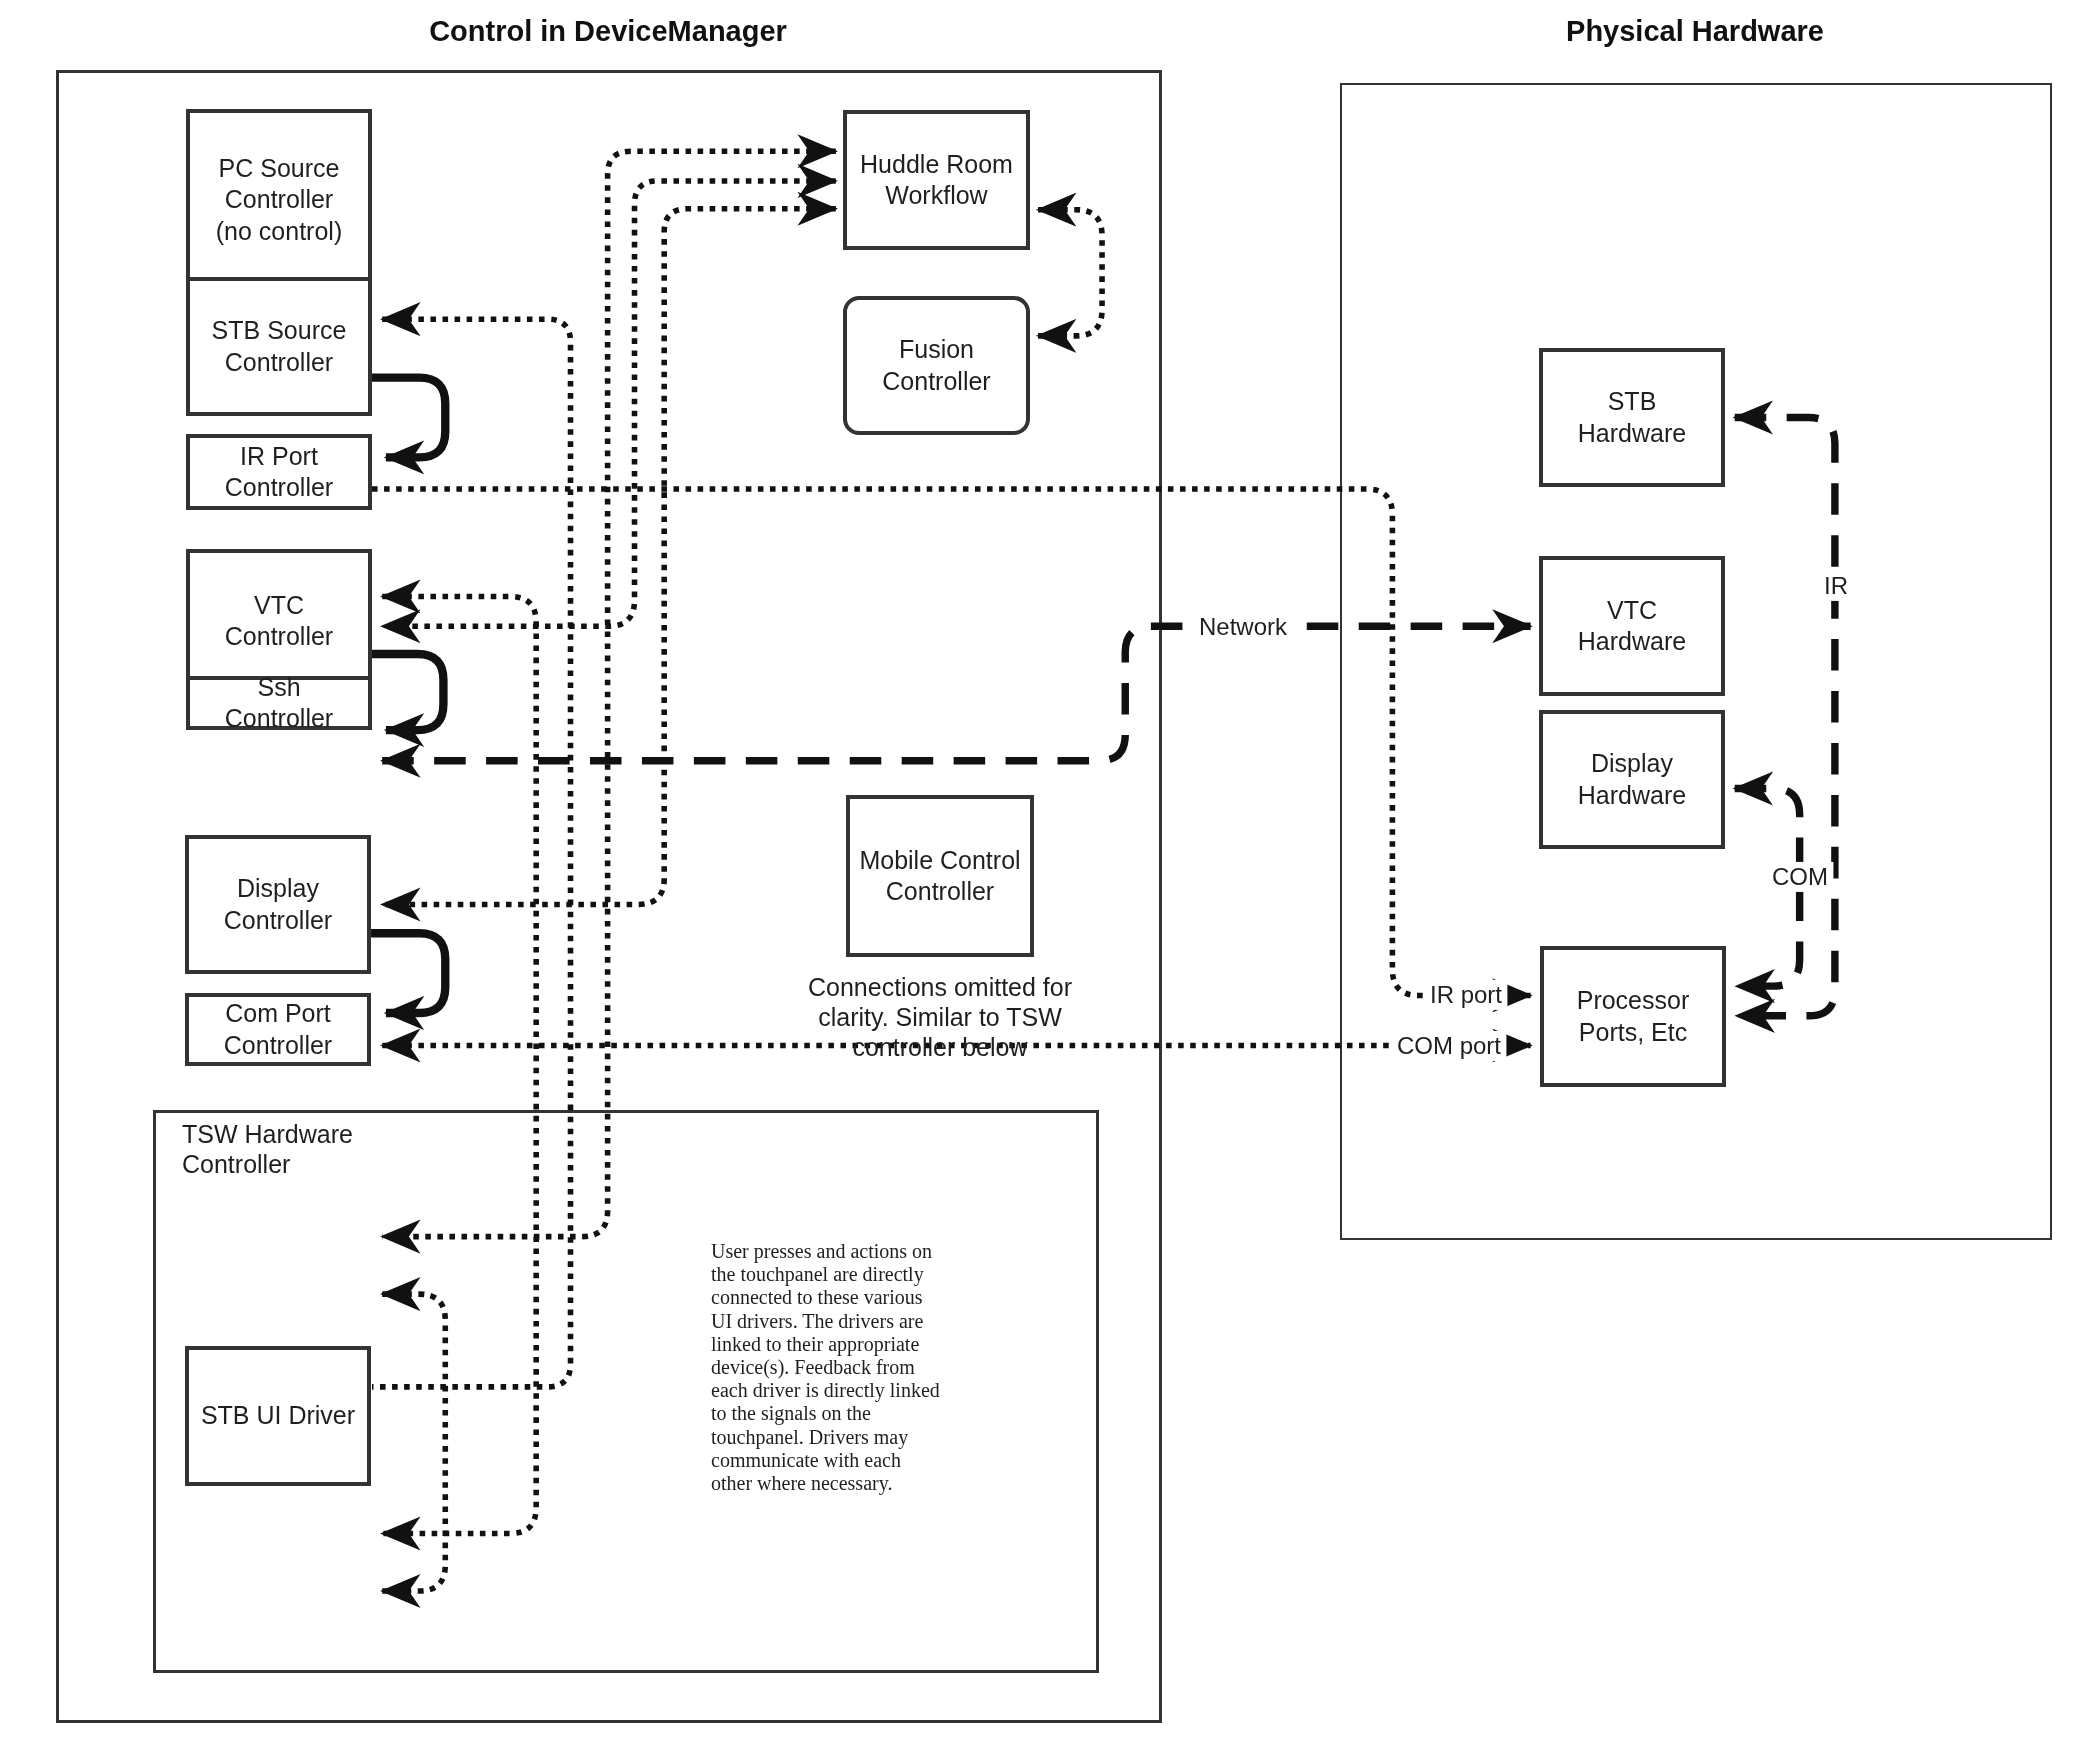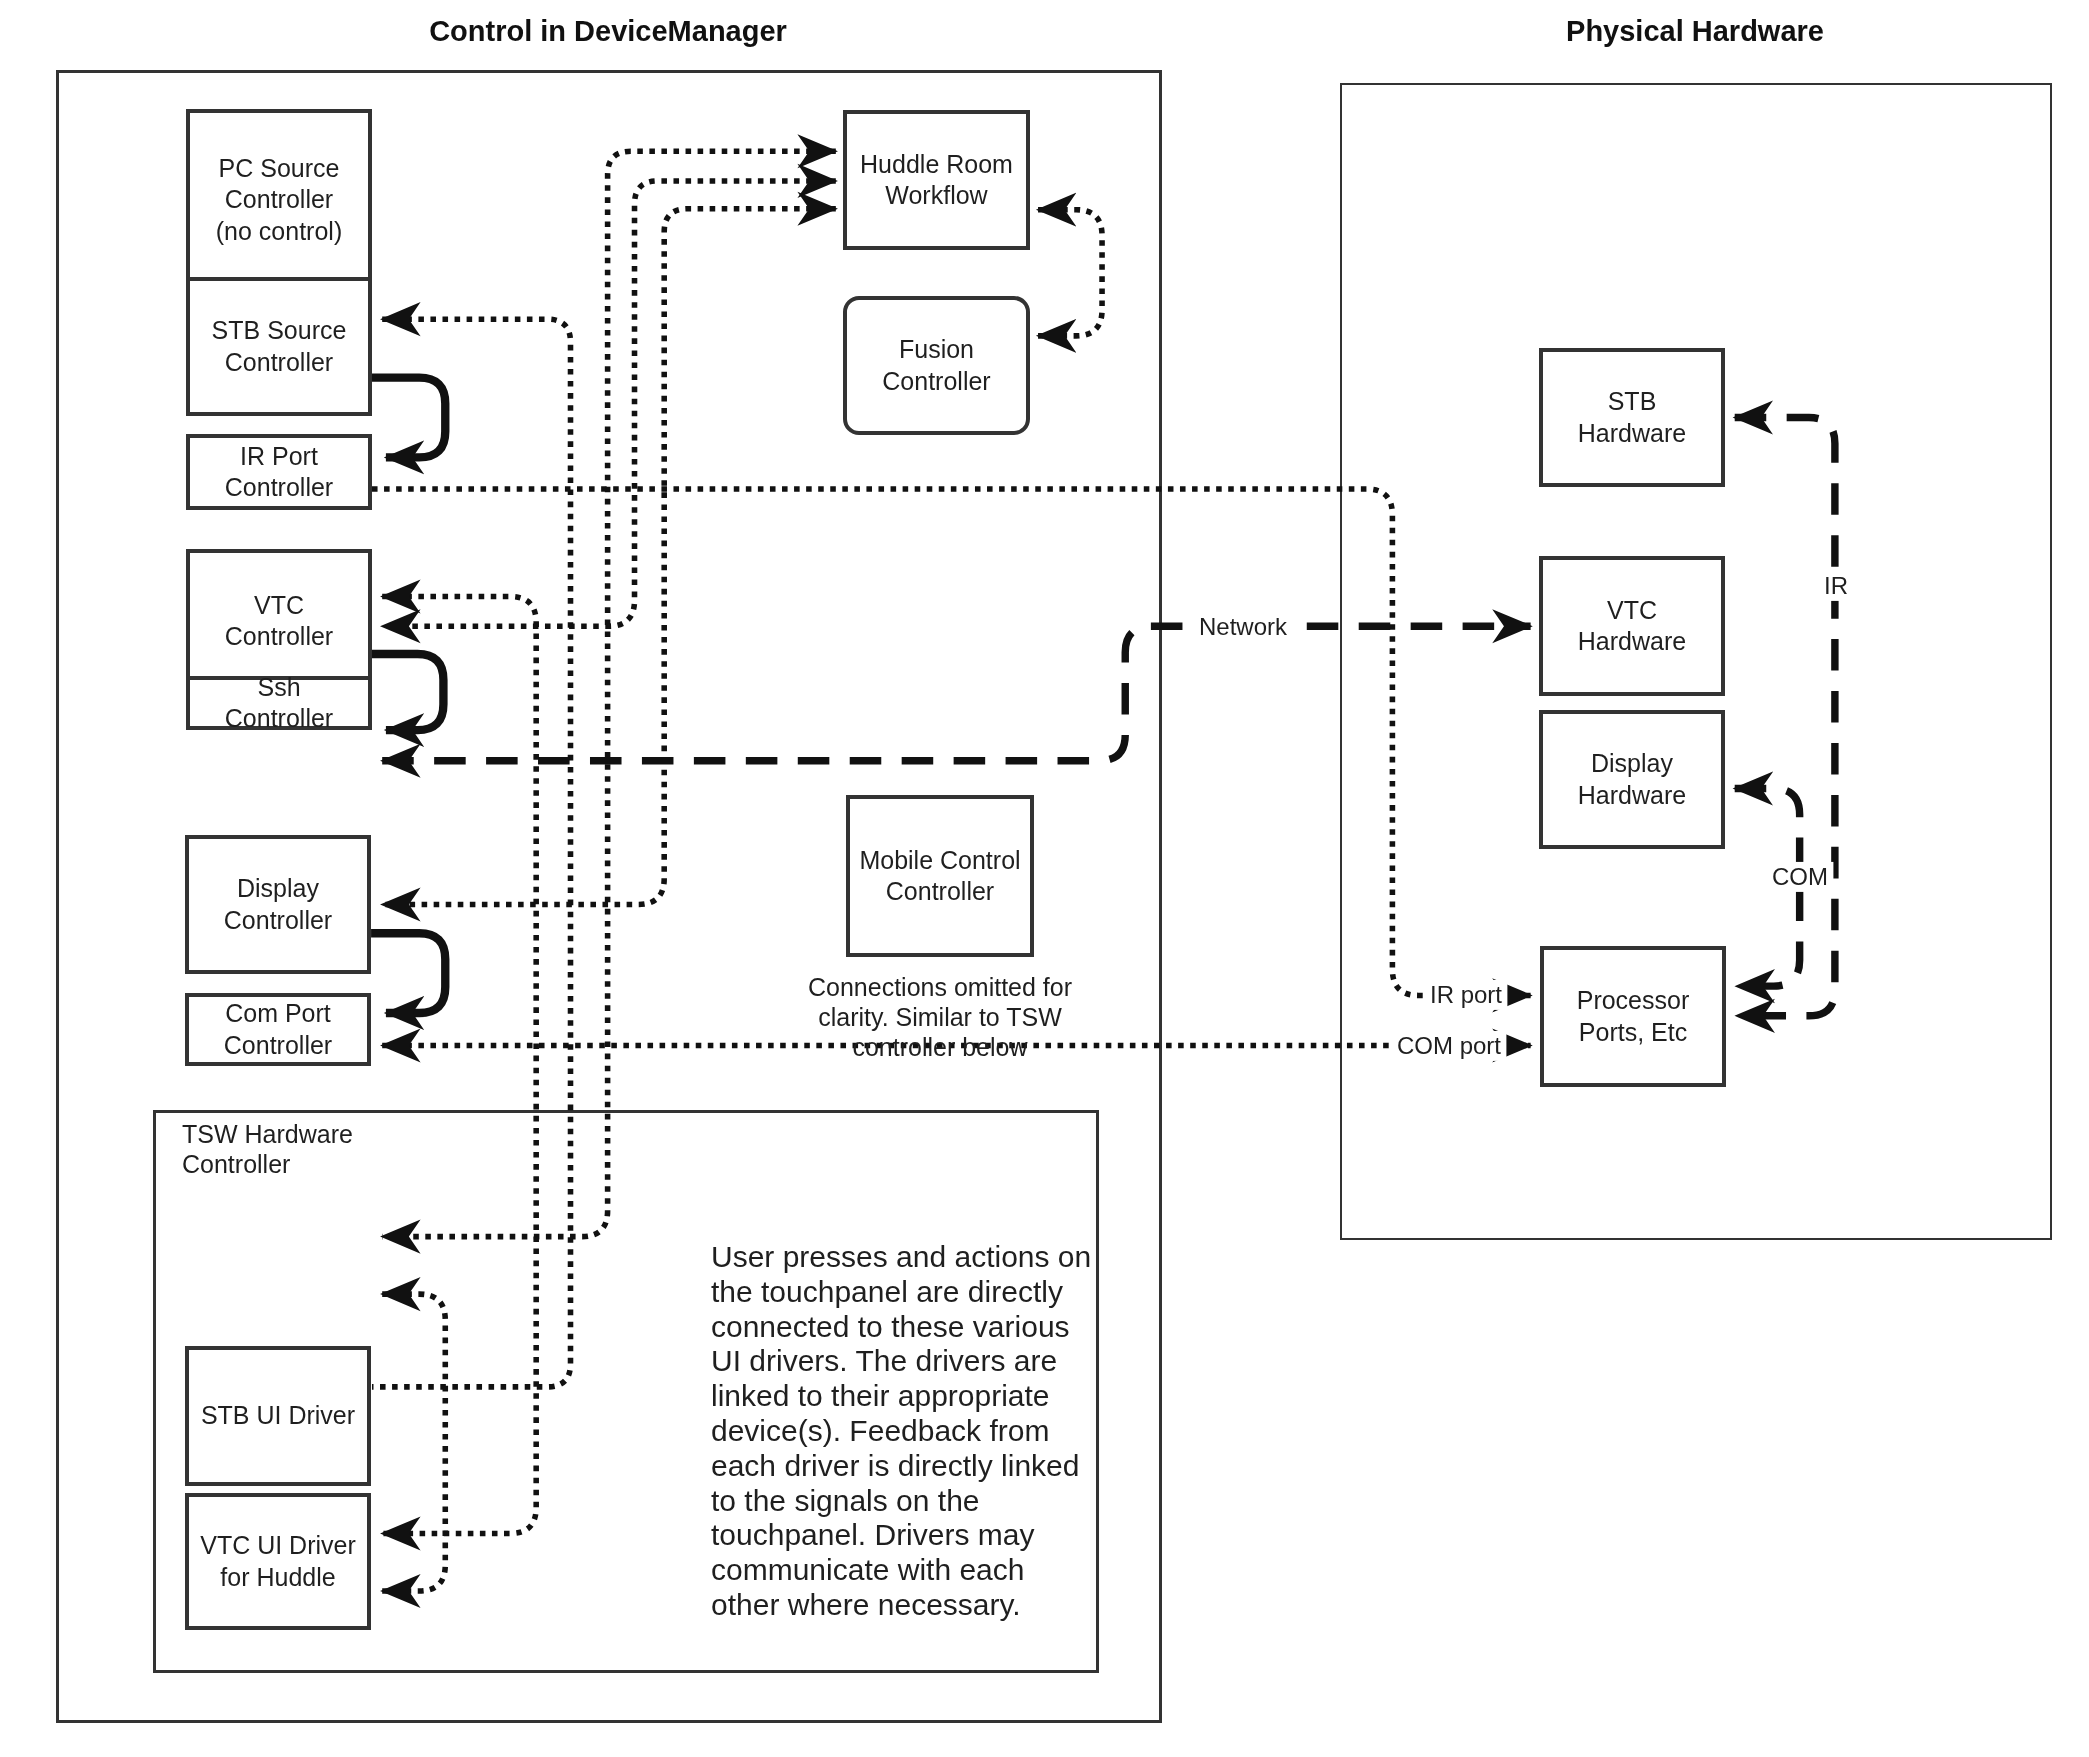--- a/index.html
+++ b/index.html
@@ -118,24 +118,22 @@
 Workflow</div>
   <div class="box" style="left:843px;top:296px;width:187px;height:139px;border-radius:16px;">Fusion
 Controller</div>
   <div class="box" style="left:846px;top:795px;width:188px;height:162px;">Mobile Control
 Controller</div>
   <div class="freetext center" style="left:801px;top:972px;width:278px;">Connections omitted for
 clarity. Similar to TSW
 controller below</div>
 
   <div class="box" style="left:185px;top:1346px;width:186px;height:140px;">STB UI Driver</div>
-  <div class="box" style="left:185px;top:1493px;width:186px;height:137px;">VTC UI Driver
-for Huddle</div>
 
-  <div class="freetext" style="left:711px;top:1240px;width:399px;font-size:30px;line-height:1.16;">User presses and actions on
+  <div class="freetext" style="left:711px;top:1240px;width:399px;font-size:20px;line-height:1.16;font-family:Liberation Serif, serif;">User presses and actions on
 the touchpanel are directly
 connected to these various
 UI drivers.  The drivers are
 linked to their appropriate
 device(s). Feedback from
 each driver is directly linked
 to the signals on the
 touchpanel. Drivers may
 communicate with each
 other where necessary.</div>

